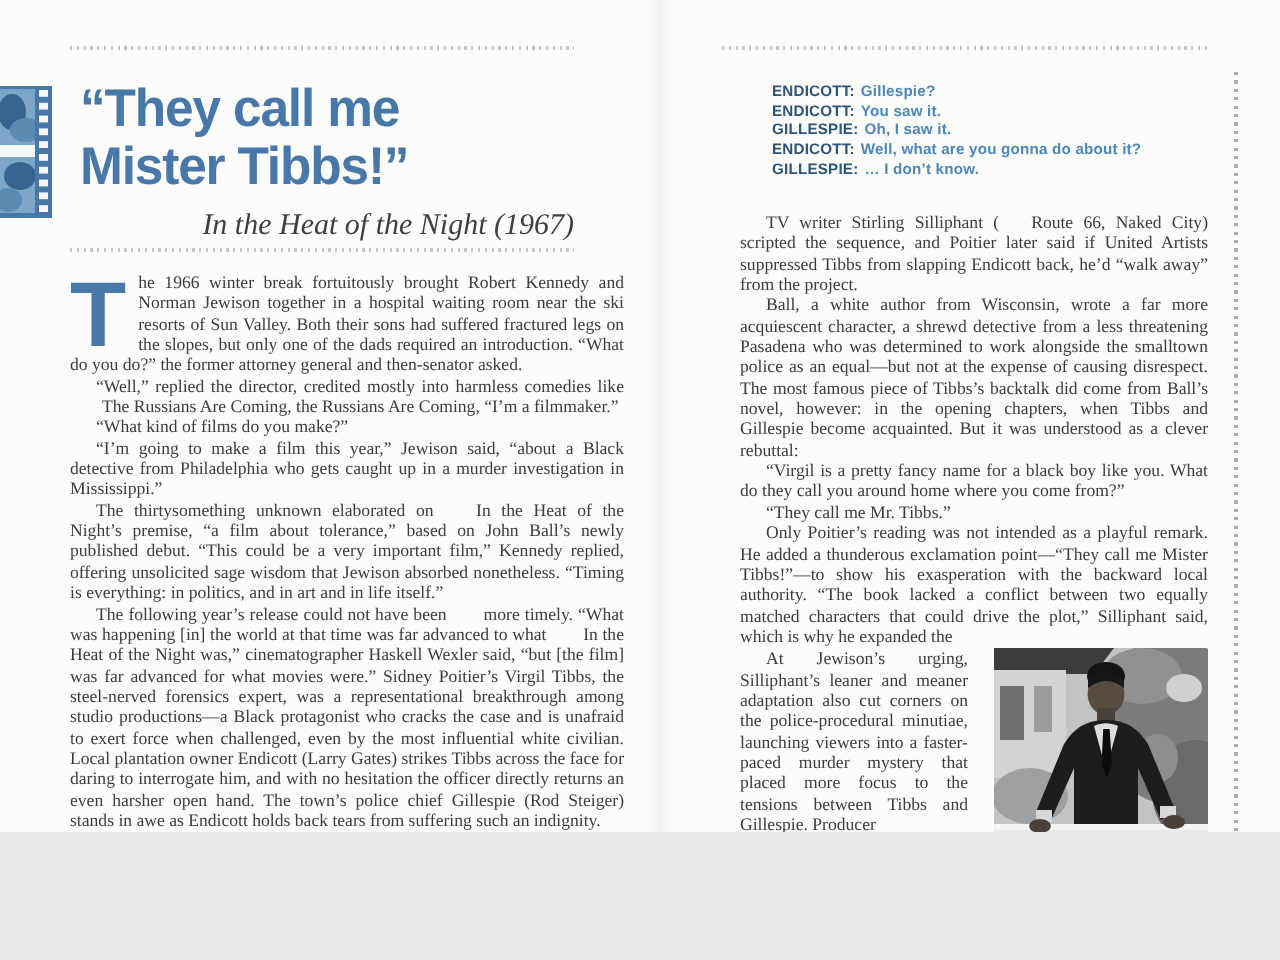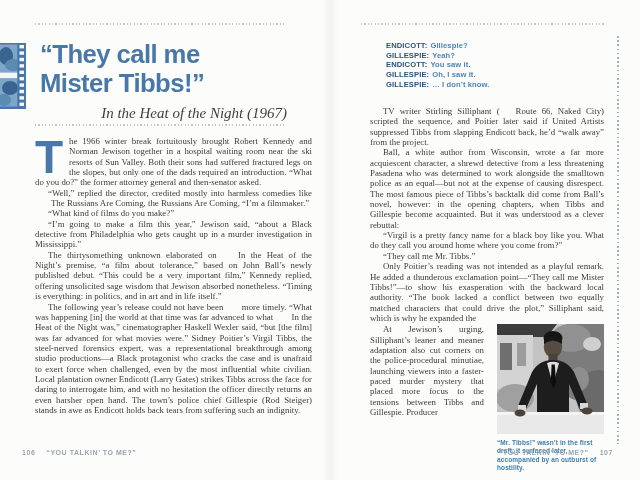--- a/index.html
+++ b/index.html
@@ -1,17 +1,17 @@
 <!DOCTYPE html>
 <html><head>
 <meta charset="utf-8">
 <style>
   html,body{margin:0;padding:0;background:#e8e8e8;}
   .spread{
-    position:relative;width:640px;height:480px;background:#fcfcfb;
+    position:relative;width:640px;height:416px;background:#fcfcfb;
     overflow:hidden;font-family:"Liberation Serif",serif;color:#3c3c3c;
   }
   .gutter{position:absolute;left:322px;top:0;width:16px;height:480px;
     background:linear-gradient(90deg,rgba(0,0,0,0) 0%,rgba(0,0,0,0.04) 50%,rgba(0,0,0,0) 100%);}
   
   .hrule{position:absolute;height:2px;
     background:repeating-linear-gradient(90deg,#c6c6c4 0 1.1px,transparent 1.1px 3.4px);}
   .vrule{position:absolute;width:1.8px;
     background:repeating-linear-gradient(180deg,#9db3c4 0 1.6px,transparent 1.6px 4.2px);}
   
@@ -105,23 +105,23 @@
   </div>
 
   <div class="gutter"></div>
 
   <div>
     <div class="hrule" style="left:361px;top:23px;width:243px;"></div>
     <div class="vrule" style="left:617px;top:36px;height:408px;"></div>
 
     <div class="dialogue">
       <div><span class="spk">ENDICOTT:</span><span class="dtx">Gillespie?</span></div>
-      <div><span class="spk">GILLESPIE:</span><span class="dtx">Yeah?</span></div>
       <div><span class="spk">ENDICOTT:</span><span class="dtx">You saw it.</span></div>
       <div><span class="spk">GILLESPIE:</span><span class="dtx">Oh, I saw it.</span></div>
+      <div><span class="spk">ENDICOTT:</span><span class="dtx">Well, what are you gonna do about it?</span></div>
       <div><span class="spk">GILLESPIE:</span><span class="dtx">… I don’t know.</span></div>
     </div>
 
     <div class="body-right">
       <p class="ind"><span>TV writer Stirling Silliphant (</span><span class="it">Route 66, Naked City</span><span>) scripted the sequence, and Poitier later said if United Artists suppressed Tibbs from slapping Endicott back, he’d “walk away” from the project.</span></p>
       <p class="ind"><span>Ball, a white author from Wisconsin, wrote a far more acquiescent character, a shrewd detective from a less threatening Pasadena who was determined to work alongside the smalltown police as an equal—but not at the expense of causing disrespect. The most famous piece of Tibbs’s backtalk did come from Ball’s novel, however: in the opening chapters, when Tibbs and Gillespie become acquainted. But it was understood as a clever rebuttal:</span></p>
       <p class="ind"><span>“Virgil is a pretty fancy name for a black boy like you. What do they call you around home where you come from?”</span></p>
       <p class="ind"><span>“They call me Mr. Tibbs.”</span></p>
       <p class="ind"><span>Only Poitier’s reading was not intended as a playful remark. He added a thunderous exclamation point—“They call me Mister Tibbs!”—to show his exasperation with the backward local authority. “The book lacked a conflict between two equally matched characters that could drive the plot,” Silliphant said, which is why he expanded the</span></p>
 

